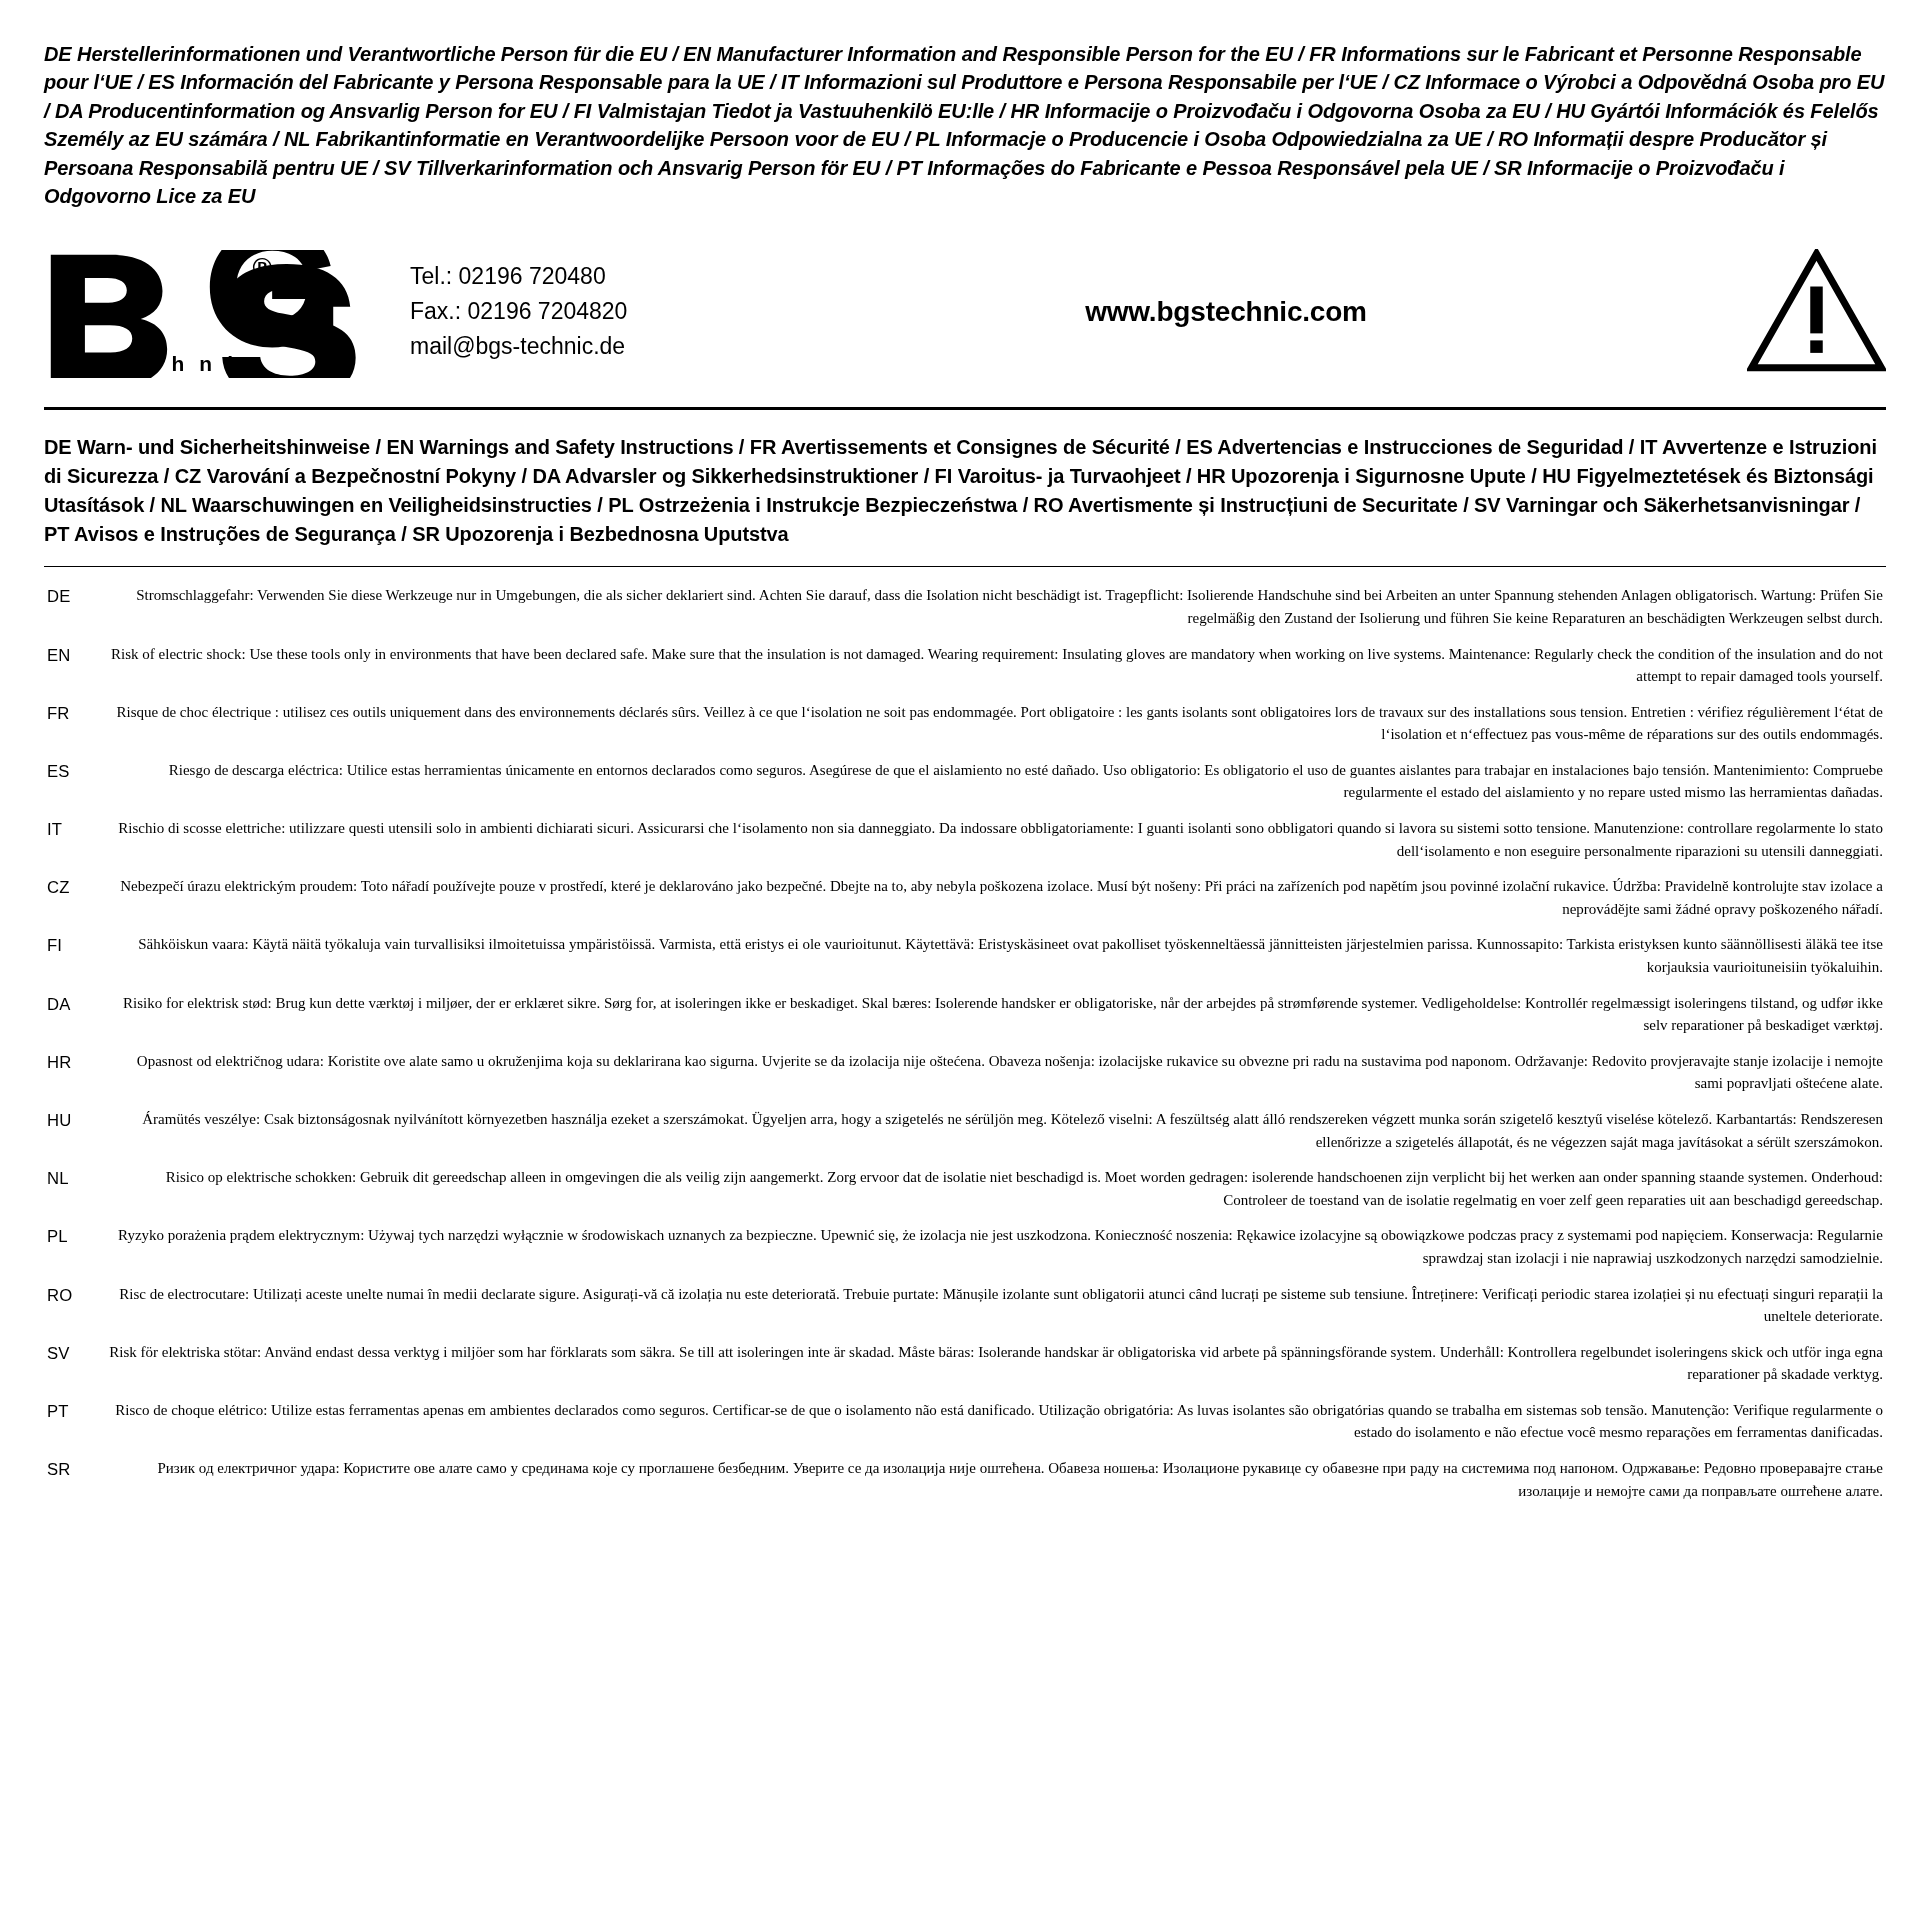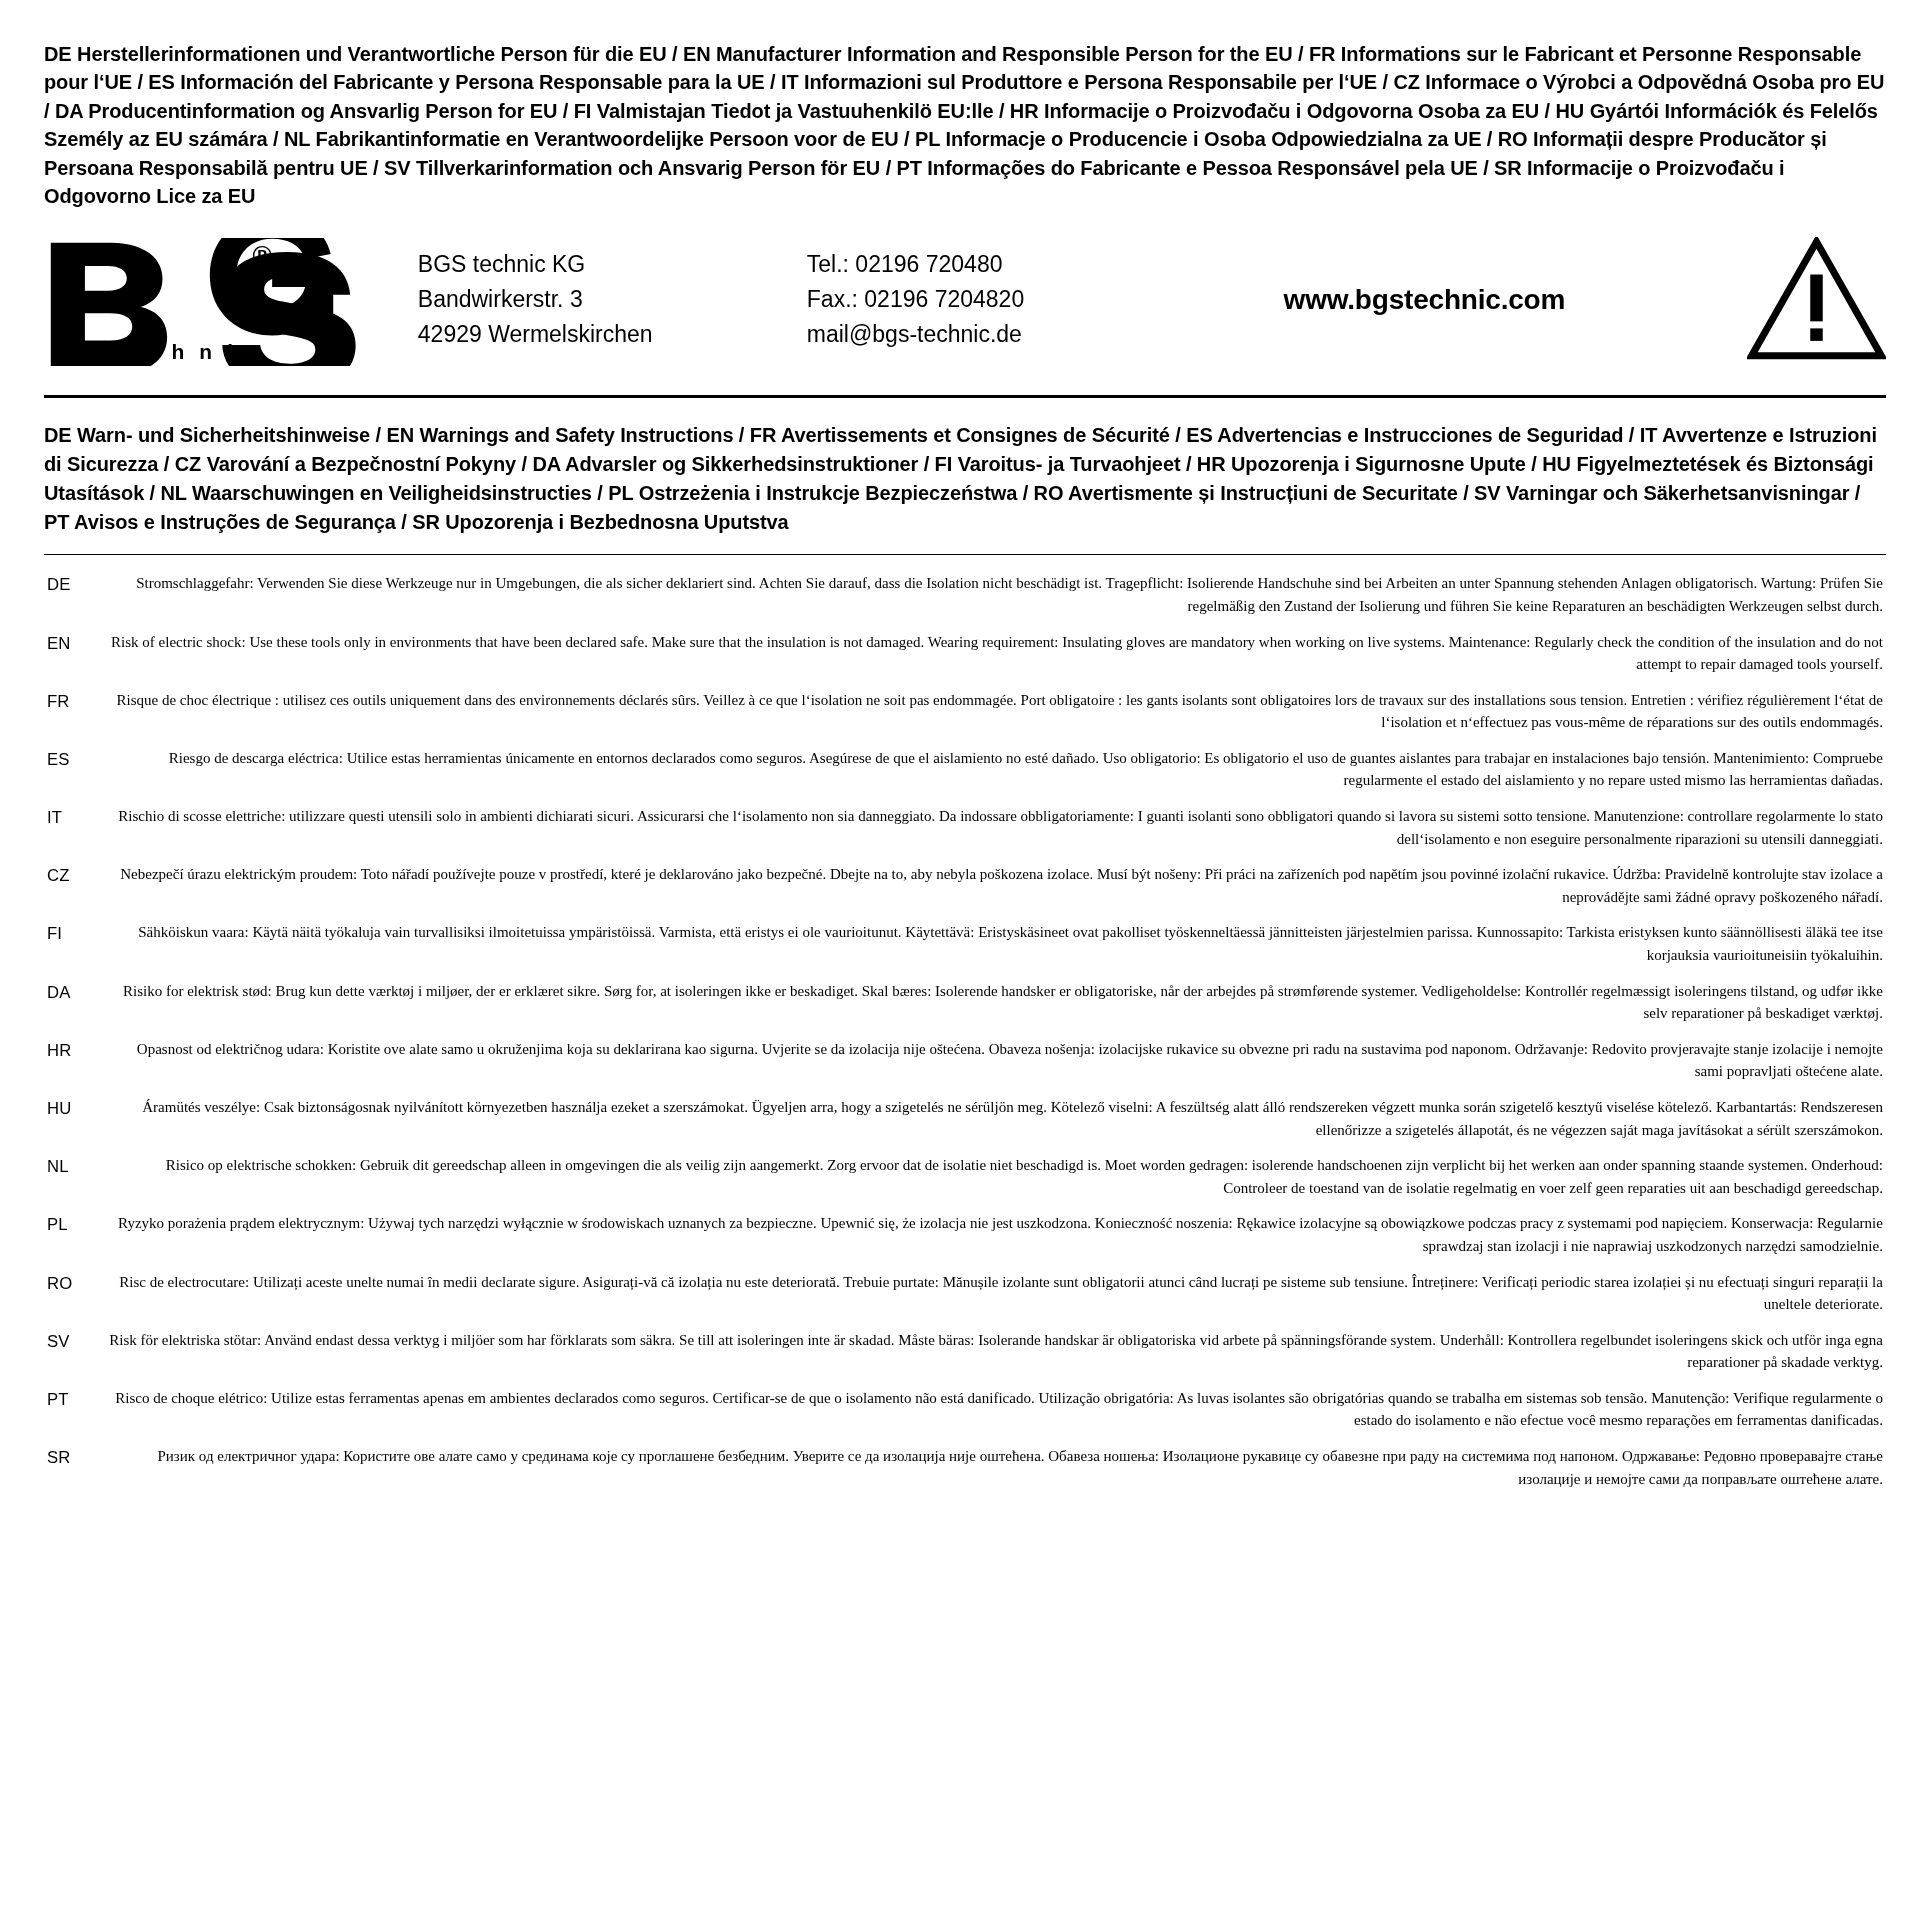--- a/index.html
+++ b/index.html
@@ -20,22 +20,23 @@
     min-height: 1930px;
     padding: 40px 44px 31px 44px;
   }
 
   
   .lang-heading {
     font-size: 20px;
     font-weight: bold;
     line-height: 1.42;
     letter-spacing: -0.1px;
-    margin: 0 0 8px 0;
+    margin: 0 0 20px 0;
     max-width: 1845px;
+    font-style: italic;
   }
 
   
   .company-band {
     display: flex;
     align-items: center;
     border-bottom: 3.9px solid #000;
     padding-bottom: 14px;
     margin-bottom: 7.8px;
     min-height: 163px;
@@ -131,25 +132,20 @@
 
           <path d="M300 60 c-6-20-25-32-52-32-33 0-56 22-56 54 0 33 23 55 57 55 26 0 45-12 51-33 h-52 V76 h96 v101 h-34 v-24 c-13 18-34 27-62 27-57 0-98-38-98-95 0-56 41-95 99-95 47 0 82 24 91 62 Z" transform="translate(90,-22) scale(0.82)"></path>
 
           <path d="M286 120 c2 15 16 24 38 24 20 0 33-7 33-18 0-9-7-13-27-17 l-34-6 c-38-7-56-23-56-49 0-33 31-54 80-54 50 0 79 20 82 55 h-43 c-2-15-15-24-37-24-19 0-31 7-31 17 0 8 7 13 24 16 l36 7 c40 7 58 23 58 50 0 35-32 56-85 56-54 0-85-21-87-57 Z" transform="translate(-8,18) scale(1.0)"></path>
         </g>
         <text x="268" y="34" font-family="&quot;Liberation Sans&quot;, sans-serif" font-size="34" font-weight="bold" fill="#000">®</text>
         <text x="66" y="156" font-family="&quot;Liberation Sans&quot;, sans-serif" font-size="27" font-weight="bold" letter-spacing="6" fill="#000">t e c h n i c</text>
       </svg>
     </div>
 
-    <div class="addr">
-      <div>BGS technic KG</div>
-      <div>Bandwirkerstr. 3</div>
-      <div>42929 Wermelskirchen</div>
-    </div>
 
     <div class="contact">
       <div>Tel.: 02196 720480</div>
       <div>Fax.: 02196 7204820</div>
       <div>mail@bgs-technic.de</div>
     </div>
 
     <div class="web">www.bgstechnic.com</div>
 
     <div class="warn-tri">

